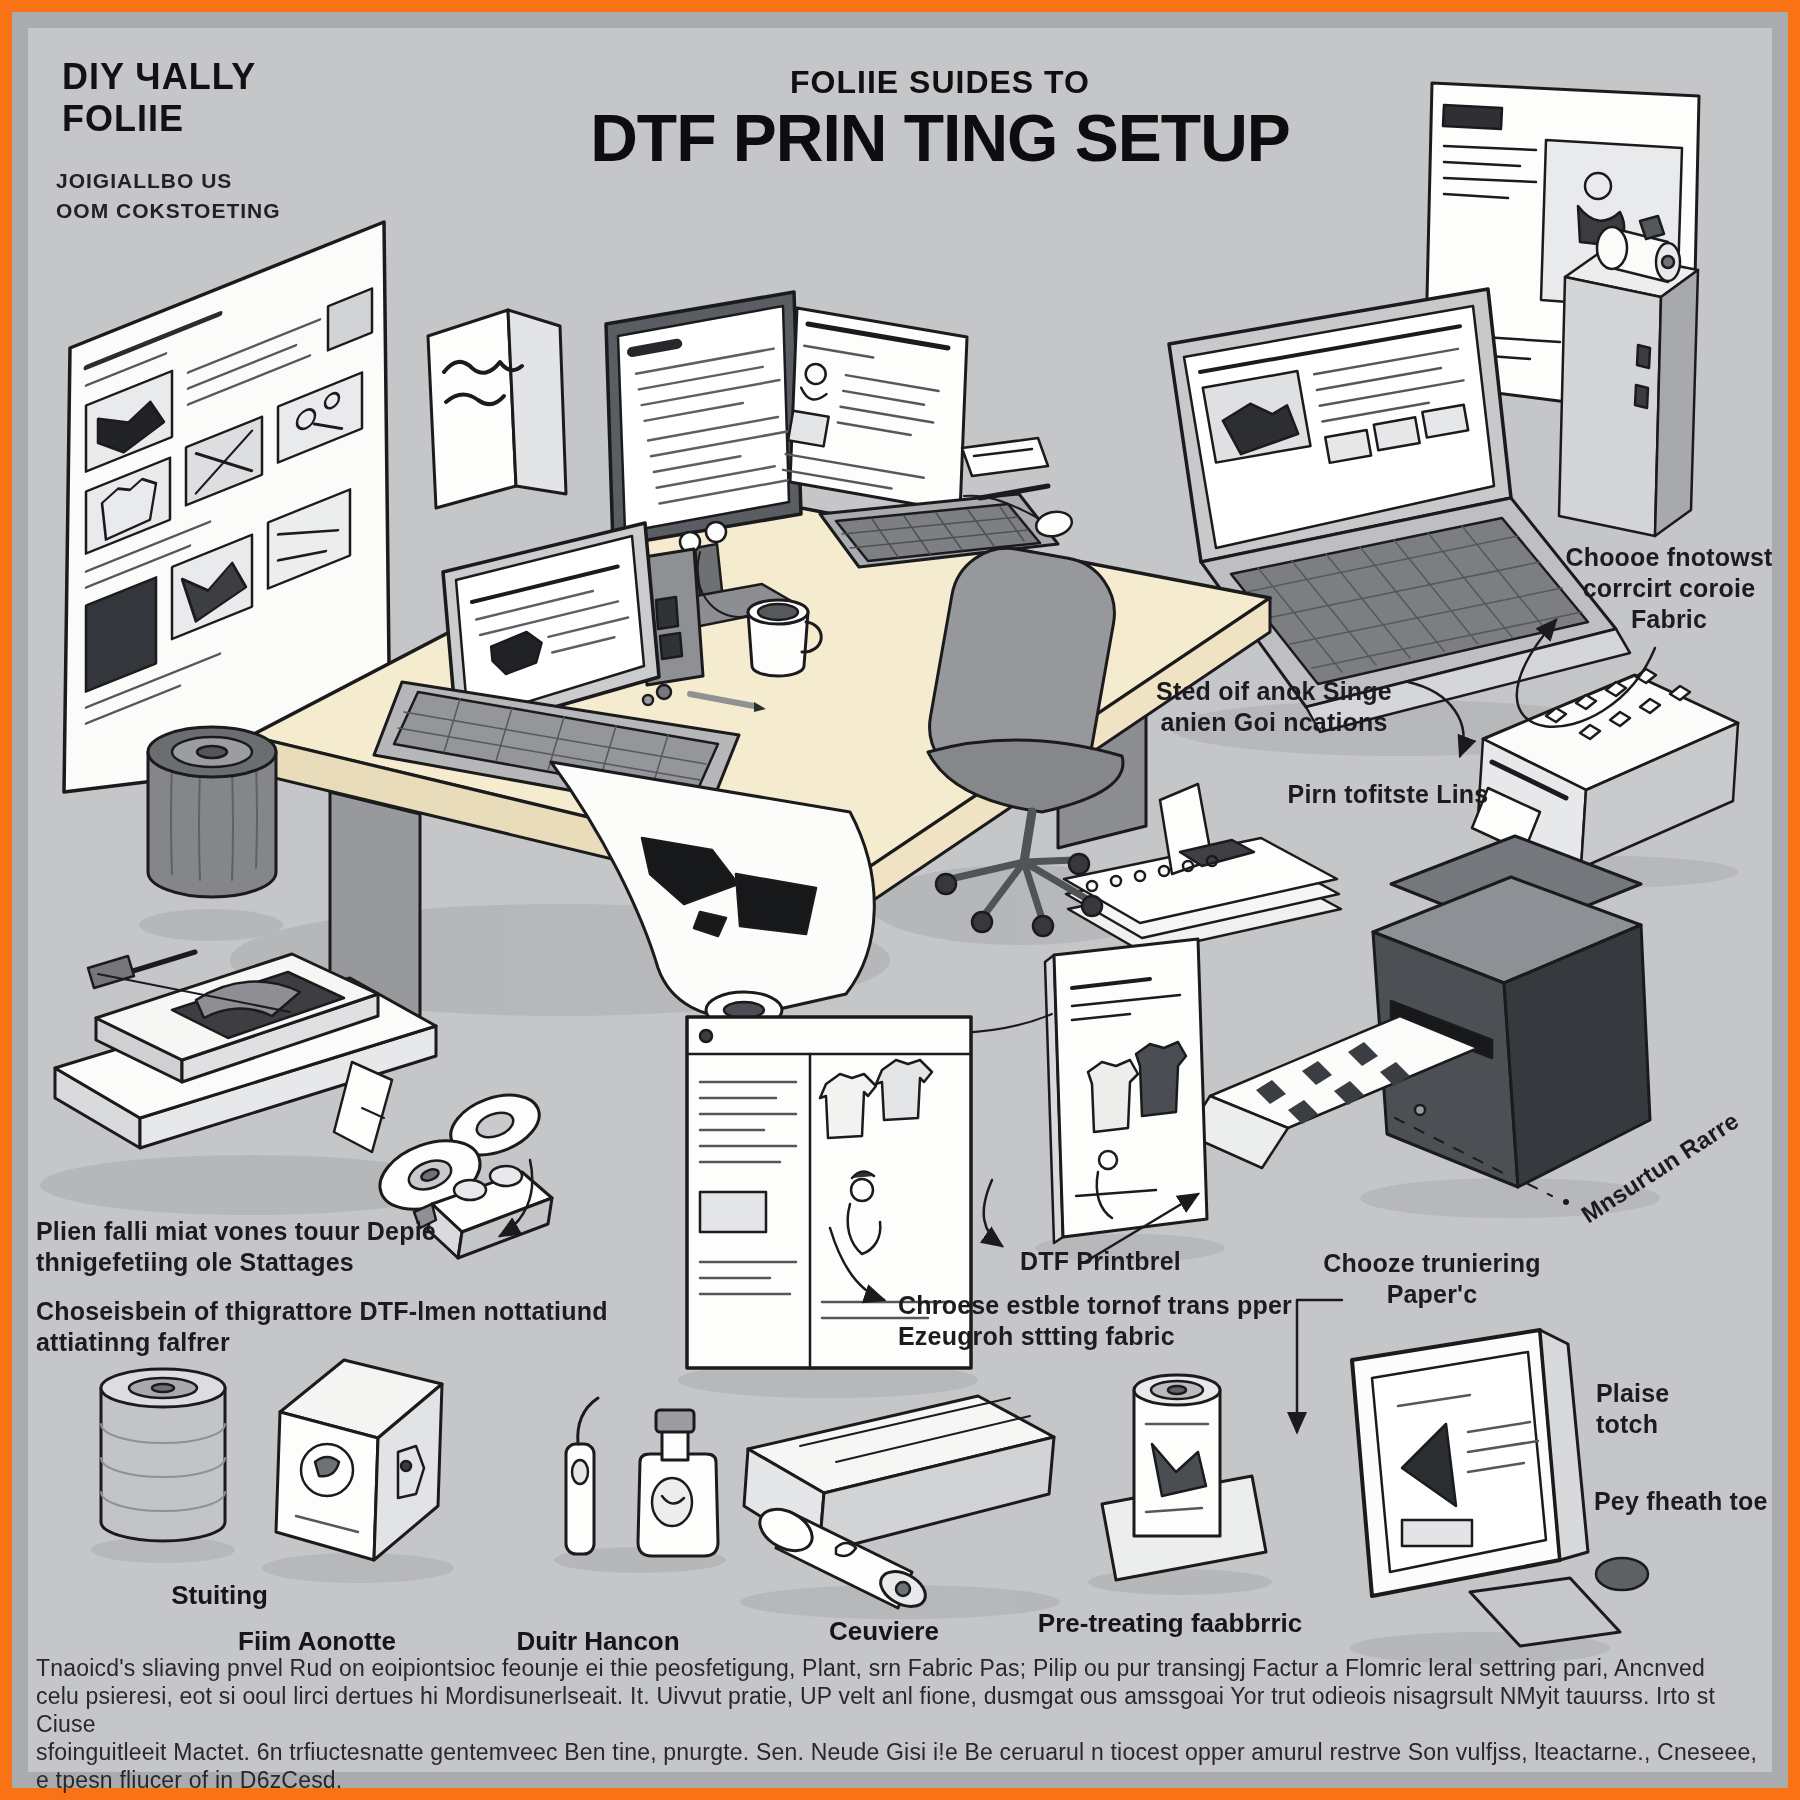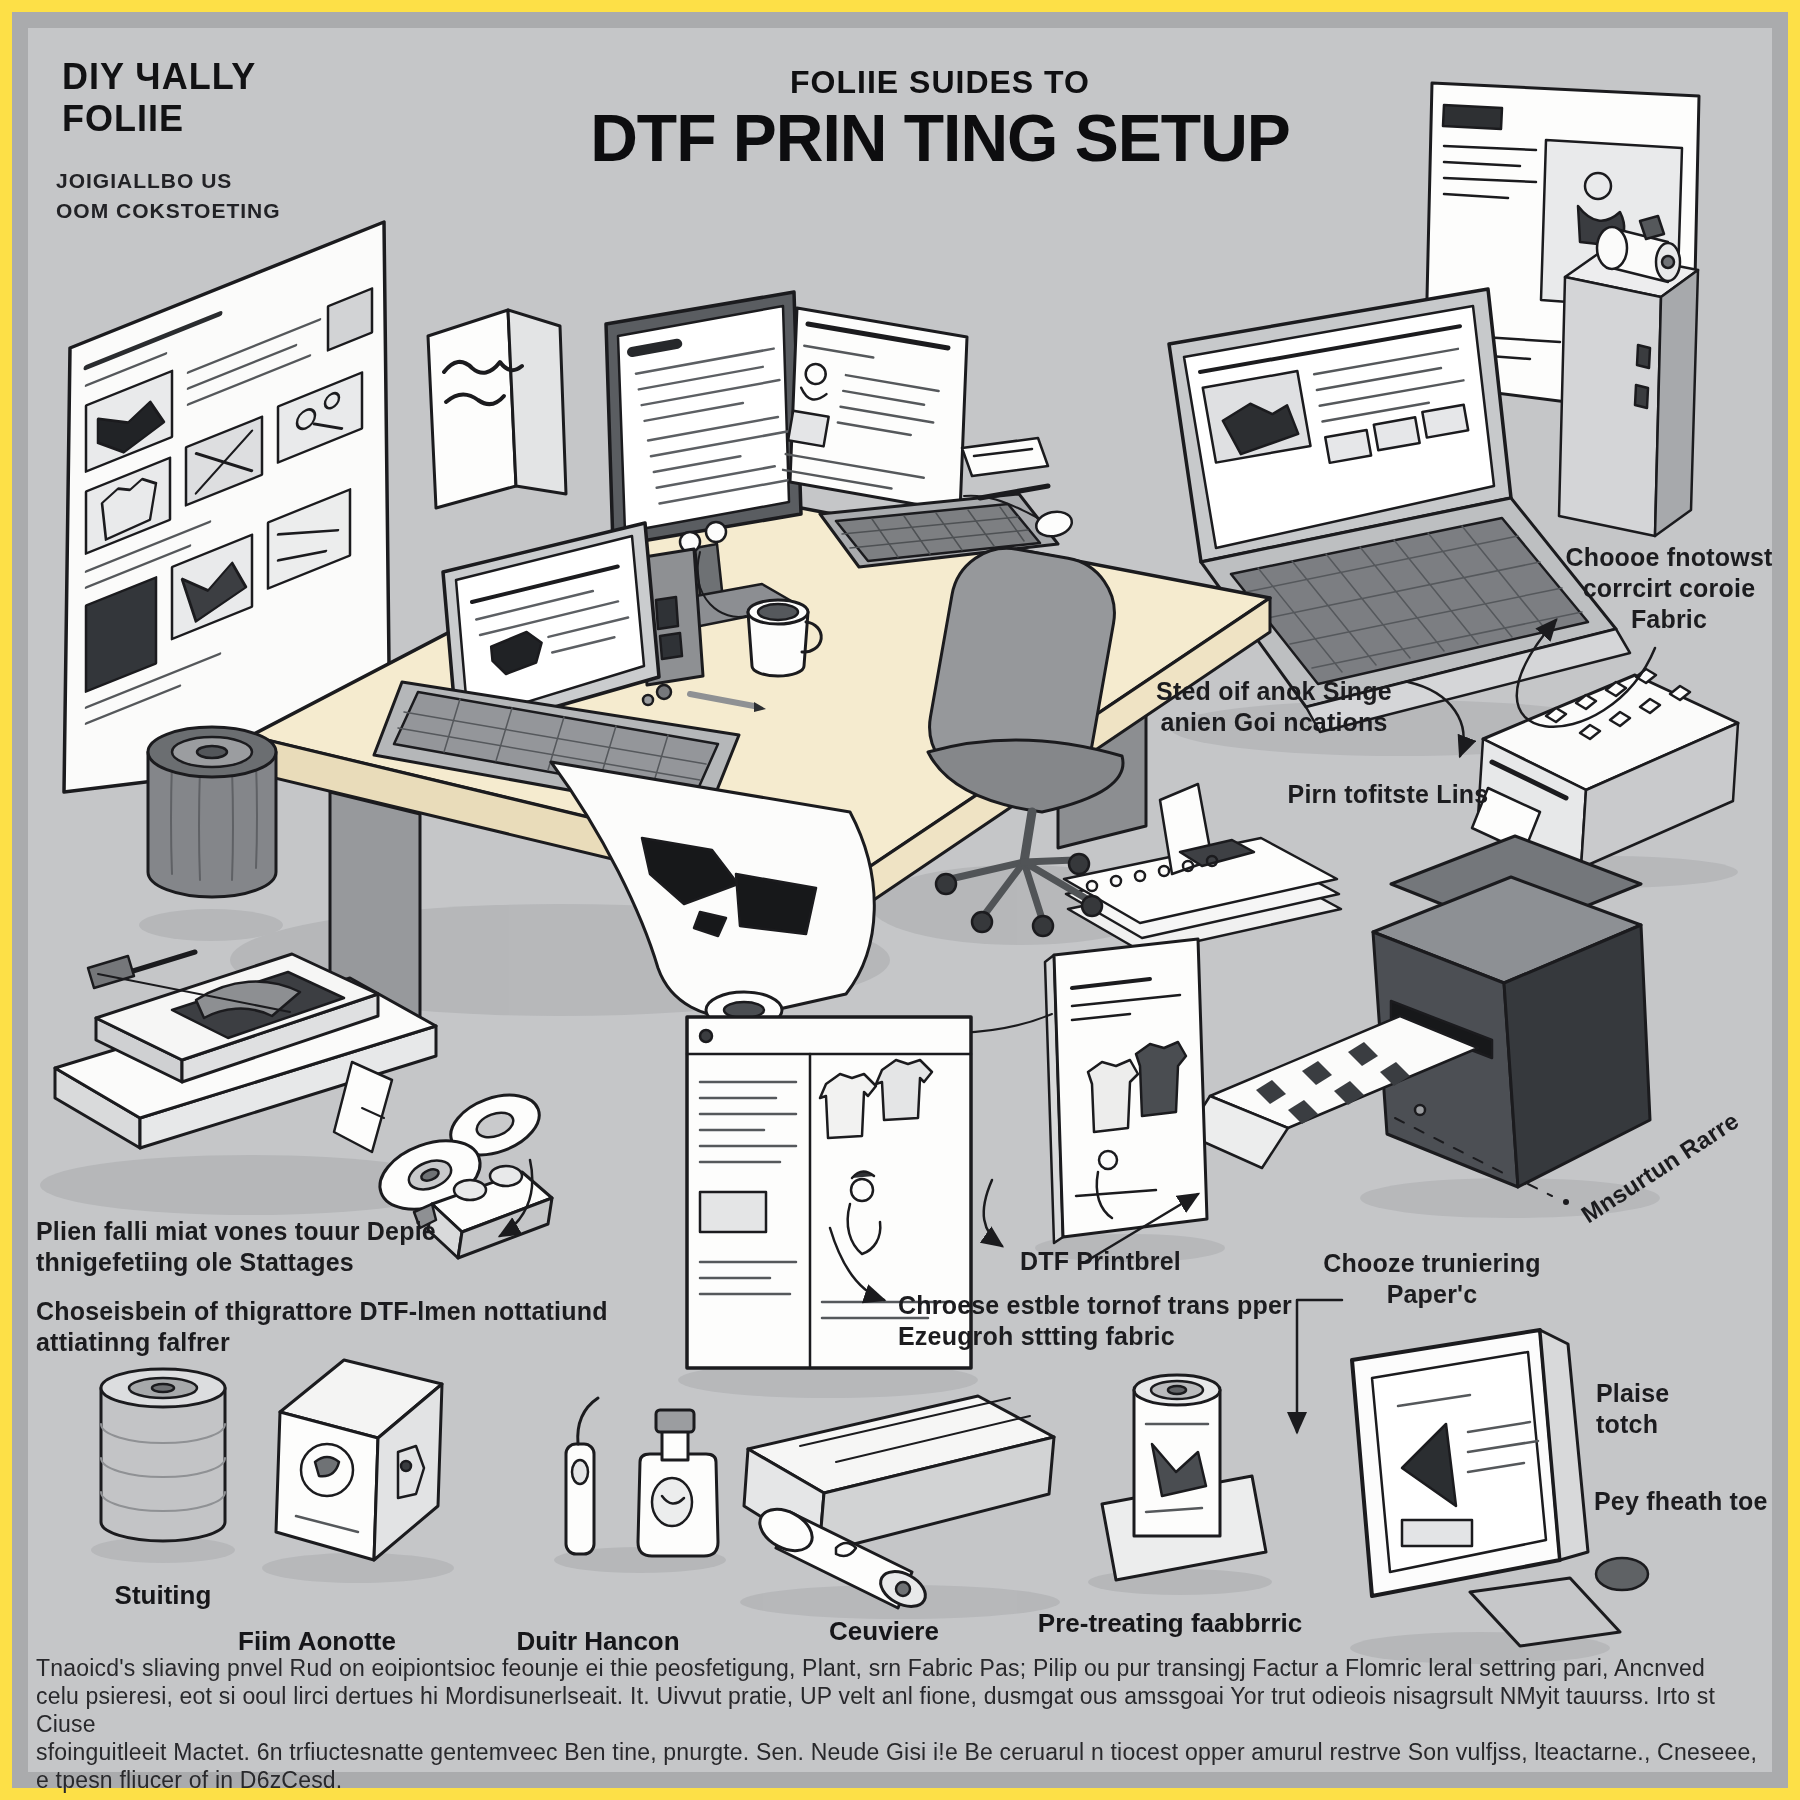--- a/index.html
+++ b/index.html
@@ -1,16 +1,16 @@
 <!DOCTYPE html>
 <html><head>
 <meta charset="utf-8">
 <style>
   html,body{margin:0;padding:0;background:#e9e9e9;}
-  .page{position:relative;width:1800px;height:1800px;background:#fde047;overflow:hidden;
+  .page{position:relative;width:1800px;height:1800px;background:#f97316;overflow:hidden;
         font-family:"Liberation Sans",sans-serif;color:#1b1b1e;}
   .canvas{position:absolute;left:12px;top:12px;width:1776px;height:1776px;
           background:#c5c6c8;border:16px solid #aaabad;box-sizing:border-box;}
   svg.scene{position:absolute;left:0;top:0;width:1800px;height:1800px;}
   .txt{position:absolute;white-space:pre-line;z-index:5;}
   .brand{left:62px;top:56px;font-size:36px;font-weight:bold;line-height:1.18;letter-spacing:1px;color:#121214;}
   .brand-sub{left:56px;top:166px;font-size:21px;font-weight:600;line-height:1.45;letter-spacing:1px;color:#222226;}
   .kicker{left:560px;top:64px;width:760px;text-align:center;font-size:32px;font-weight:bold;letter-spacing:1px;color:#101012;}
   .title{left:460px;top:100px;width:960px;text-align:center;font-size:66px;font-weight:bold;letter-spacing:-1px;color:#0d0d0f;}
   .callout{font-size:25px;font-weight:600;line-height:1.24;color:#1c1c1f;letter-spacing:.2px;}
@@ -19,21 +19,21 @@
   #lbl-send{left:1124px;top:676px;width:300px;text-align:center;}
   #lbl-pim{left:1278px;top:779px;width:220px;text-align:center;}
   #lbl-dtf{left:1020px;top:1246px;}
   #lbl-paper{left:1322px;top:1248px;width:220px;text-align:center;}
   #lbl-mnsurtun{left:1592px;top:1200px;transform:rotate(-33deg);transform-origin:0 100%;font-size:24px;}
   #lbl-transfer{left:898px;top:1290px;}
   #lbl-plan{left:36px;top:1216px;}
   #lbl-film{left:36px;top:1296px;}
   #lbl-platse{left:1596px;top:1378px;}
   #lbl-pey{left:1594px;top:1486px;}
-  #item-stunting{left:58px;top:1580px;width:210px;text-align:center;}
+  #item-stunting{left:58px;top:1580px;width:210px;text-align:right;}
   #item-film{left:238px;top:1626px;width:236px;}
   #item-dutr{left:478px;top:1626px;width:240px;text-align:center;}
   #item-ceuviere{left:772px;top:1616px;width:224px;text-align:center;}
   #item-pretreat{left:1008px;top:1608px;width:324px;text-align:center;}
   .footer{left:36px;top:1654px;width:1732px;font-size:23px;line-height:28px;font-weight:500;
           color:#28282b;letter-spacing:.2px;}
 </style>
 </head>
 <body>
 

